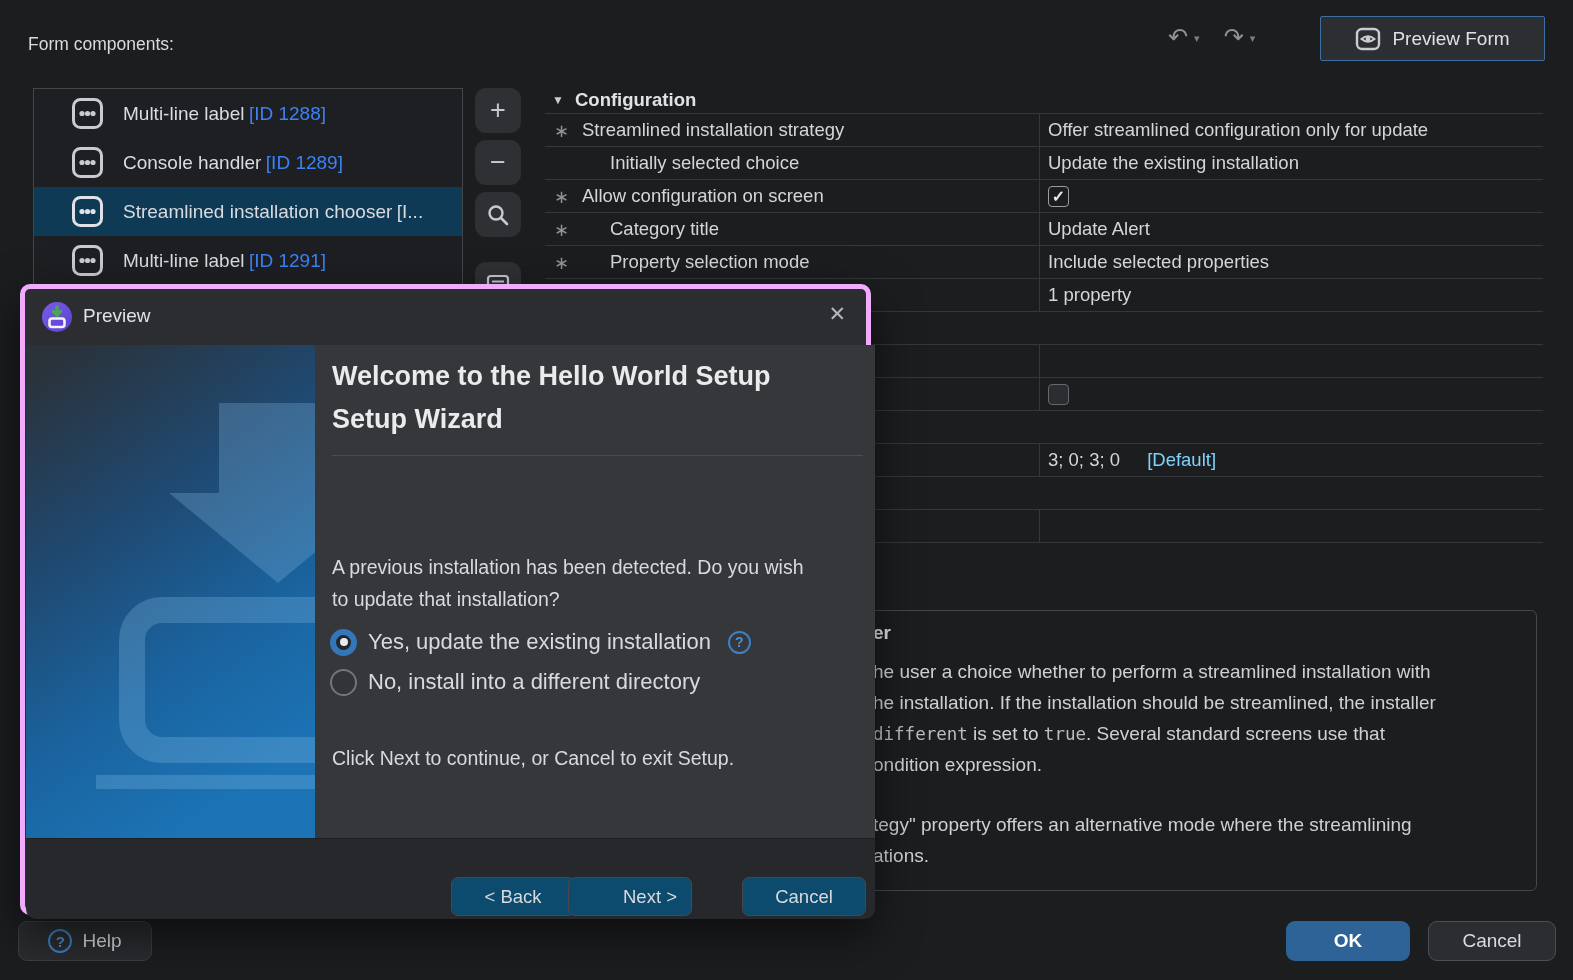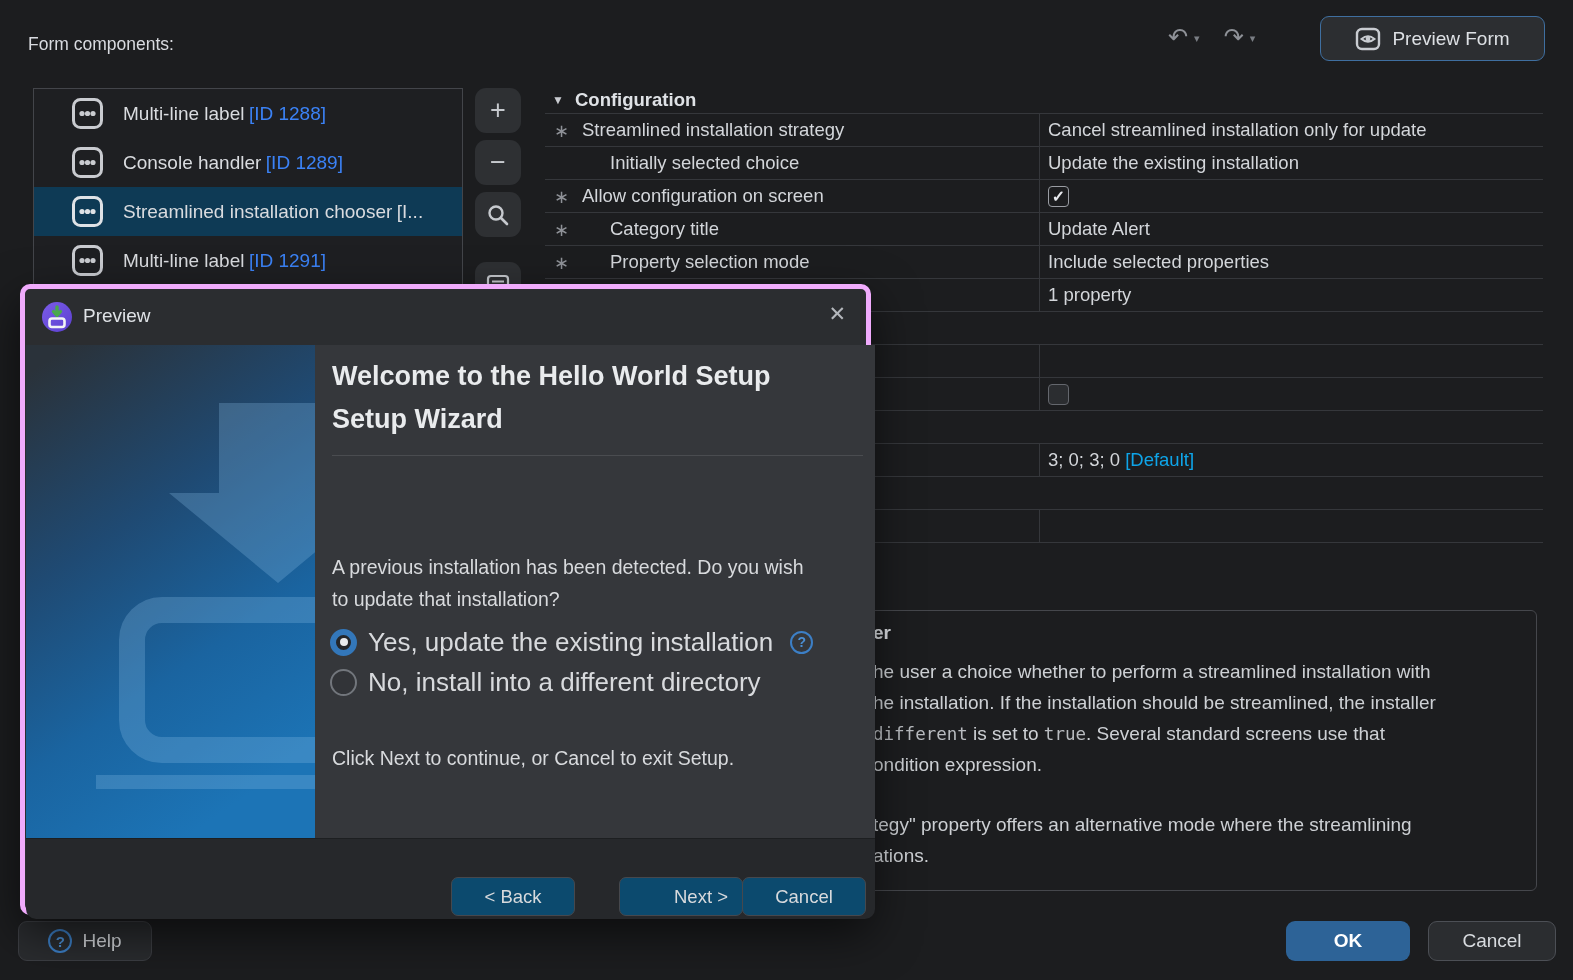--- a/index.html
+++ b/index.html
@@ -10,21 +10,21 @@
     color:#d8dadf; -webkit-font-smoothing:antialiased;
   }
   .abs { position:absolute; }
 
   
   .form-components-label { left:28px; top:34px; font-size:17.5px; color:#d9dbe0; }
   .undo-redo { left:1168px; top:22px; display:flex; align-items:center; gap:6px; }
   .ur-glyph { font-size:24px; color:#8e9197; line-height:30px; cursor:default; }
   .ur-caret { font-size:11px; color:#7a7e84; padding-top:3px; }
   .preview-form-btn {
-    left:1320px; top:16px; width:225px; height:45px; border-radius:9px;
+    left:1320px; top:16px; width:225px; height:45px; border-radius:2px;
     background:#2c2e31; border:1.5px solid #3f6fa0;
     display:flex; align-items:center; justify-content:center; gap:11px;
     font-size:19px; color:#dde0e4; cursor:pointer;
   }
 
   
   .list-panel { left:33px; top:88px; width:430px; height:400px; background:#1e1f22; border:1px solid #43454a; }
   .list-item { position:relative; height:49px; display:flex; align-items:center; padding-left:36px; gap:18px; }
   .list-item.selected { background:#0e3a55; }
   .li-text { font-size:19px; color:#d9dbdf; white-space:nowrap; }
@@ -41,21 +41,21 @@
   .cfg-header-tri { left:552px; top:93px; font-size:12px; color:#c9ccd1; }
   .cfg-header-title { left:575px; top:89px; font-size:18.5px; font-weight:bold; color:#dfe2e6; }
   .cfg-row { left:545px; width:998px; height:34px; border-top:1px solid #35373b; }
   .cfg-row.last { border-bottom:1px solid #35373b; }
   .cfg-label-cell { position:absolute; left:0; top:0; bottom:0; width:495px; border-right:1px solid #35373b; }
   .cfg-row.section .cfg-label-cell { border-right:none; }
   .cfg-ast { position:absolute; left:9px; top:6px; font-size:18px; color:#8f9298; }
   .cfg-label { position:absolute; top:5px; font-size:18.5px; color:#d3d6da; white-space:nowrap; }
   .cfg-label.norm { left:37px; } .cfg-label.ind { left:65px; }
   .cfg-value { position:absolute; left:503px; top:5px; font-size:18.5px; color:#d3d6da; white-space:nowrap; }
-  .cfg-dim { color:#0ea5e9; }
+  .cfg-dim { color:#7dd3fc;margin-left:22px; }
   .checkbox { position:absolute; left:503px; top:6px; width:21px; height:21px; border-radius:4px; }
   .checkbox.checked { border:1.5px solid #9a9da3; color:#e8eaee; font-size:16px; font-weight:bold; text-align:center; line-height:19px; }
   .checkbox.unchecked { border:1.5px solid #64676d; background:#2b2d30; }
 
   
   .desc-panel { left:558px; top:610px; width:979px; height:281px; background:#1c1d1f; border:1px solid #45474c; border-radius:6px; }
   .desc-title { left:873px; top:622px; font-size:19px; font-weight:bold; color:#dfe2e6; }
   .desc-line { font-size:19px; color:#cdd0d4; white-space:nowrap; left:873px; }
   .mono { font-family:"DejaVu Sans Mono", monospace; font-size:17.5px; color:#b9bcc0; }
 
@@ -78,21 +78,21 @@
   .dlg-body { position:absolute; left:1px; top:56px; width:849px; height:493px; background:#35373b; overflow:hidden; }
   .wiz-img { position:absolute; left:0; top:0; width:289px; height:493px; }
   .wiz-heading { position:absolute; left:306px; top:10px; width:540px; font-size:27px; font-weight:bold; color:#e9ebed; line-height:43px; }
   .wiz-sep { position:absolute; left:306px; top:110px; width:531px; height:1px; background:#4a4c50; }
   .wiz-text { position:absolute; left:306px; font-size:19.5px; color:#d8dadd; white-space:nowrap; }
   .radio-row { position:absolute; left:304px; display:flex; align-items:center; gap:11px; height:30px; }
   .radio { width:27px; height:27px; border-radius:50%; flex:0 0 auto; display:flex; align-items:center; justify-content:center; }
   .radio.sel { border:6px solid #3377ba; background:#24262a; }
   .radio.sel .dot { width:8px; height:8px; border-radius:50%; background:#e9ebee; }
   .radio.unsel { border:2px solid #72767c; background:#323438; }
-  .radio-label { font-size:26px; color:#d8dadd; white-space:nowrap; }
+  .radio-label { font-size:22px; color:#d8dadd; white-space:nowrap; }
   .help-small { width:23px; height:23px; border-radius:50%; border:2px solid #3c7fc6; color:#4b8fd4; font-size:14px; font-weight:bold;
     display:flex; align-items:center; justify-content:center; margin-left:6px; }
   .dlg-footer { position:absolute; left:1px; top:549px; width:849px; height:81px; background:#26282b;
     border-top:1px solid #1d1f21; border-radius:0 0 10px 10px; }
   .dlg-btn { position:absolute; top:24px; width:124px; height:39px; border-radius:7px; background:#0c4a6e;
     border:1px solid #46484d; color:#d8dadd; font-size:18.5px; display:flex; align-items:center; justify-content:center; cursor:pointer;margin-top:14px; }
 </style>
 </head>
 <body>
 
@@ -177,21 +177,21 @@
   </div>
 
   <div class="abs cfg-header-tri">▼</div>
   <div class="abs cfg-header-title">Configuration</div>
 
   <div class="abs cfg-row" style="top:113px;">
     <div class="cfg-label-cell">
         <span class="cfg-ast">∗</span>
         <span class="cfg-label norm">Streamlined installation strategy</span>
       </div>
-    <span class="cfg-value">Cancel streamlined installation only for update</span>
+    <span class="cfg-value">Offer streamlined configuration only for update</span>
   </div>
   <div class="abs cfg-row" style="top:146px;">
     <div class="cfg-label-cell">
         <span class="cfg-label ind">Initially selected choice</span>
       </div>
     <span class="cfg-value">Update the existing installation</span>
   </div>
   <div class="abs cfg-row" style="top:179px;">
     <div class="cfg-label-cell">
         <span class="cfg-ast">∗</span>
@@ -313,18 +313,18 @@
       <div class="radio-row" style="top:322px;">
         <span class="radio unsel"></span>
         <span class="radio-label">No, install into a different directory</span>
       </div>
 
       <div class="wiz-text" style="top:402px;">Click Next to continue, or Cancel to exit Setup.</div>
     </div>
 
     <div class="dlg-footer">
       <div class="dlg-btn" style="left:425px;">&lt; Back</div>
-      <div class="dlg-btn" style="left:593px;padding-left:40px;">Next &gt;</div>
+      <div class="dlg-btn" style="left:542px;padding-left:40px;">Next &gt;</div>
       <div class="dlg-btn" style="left:716px;">Cancel</div>
     </div>
   </div>
 
 </div>
 
 </body></html>

